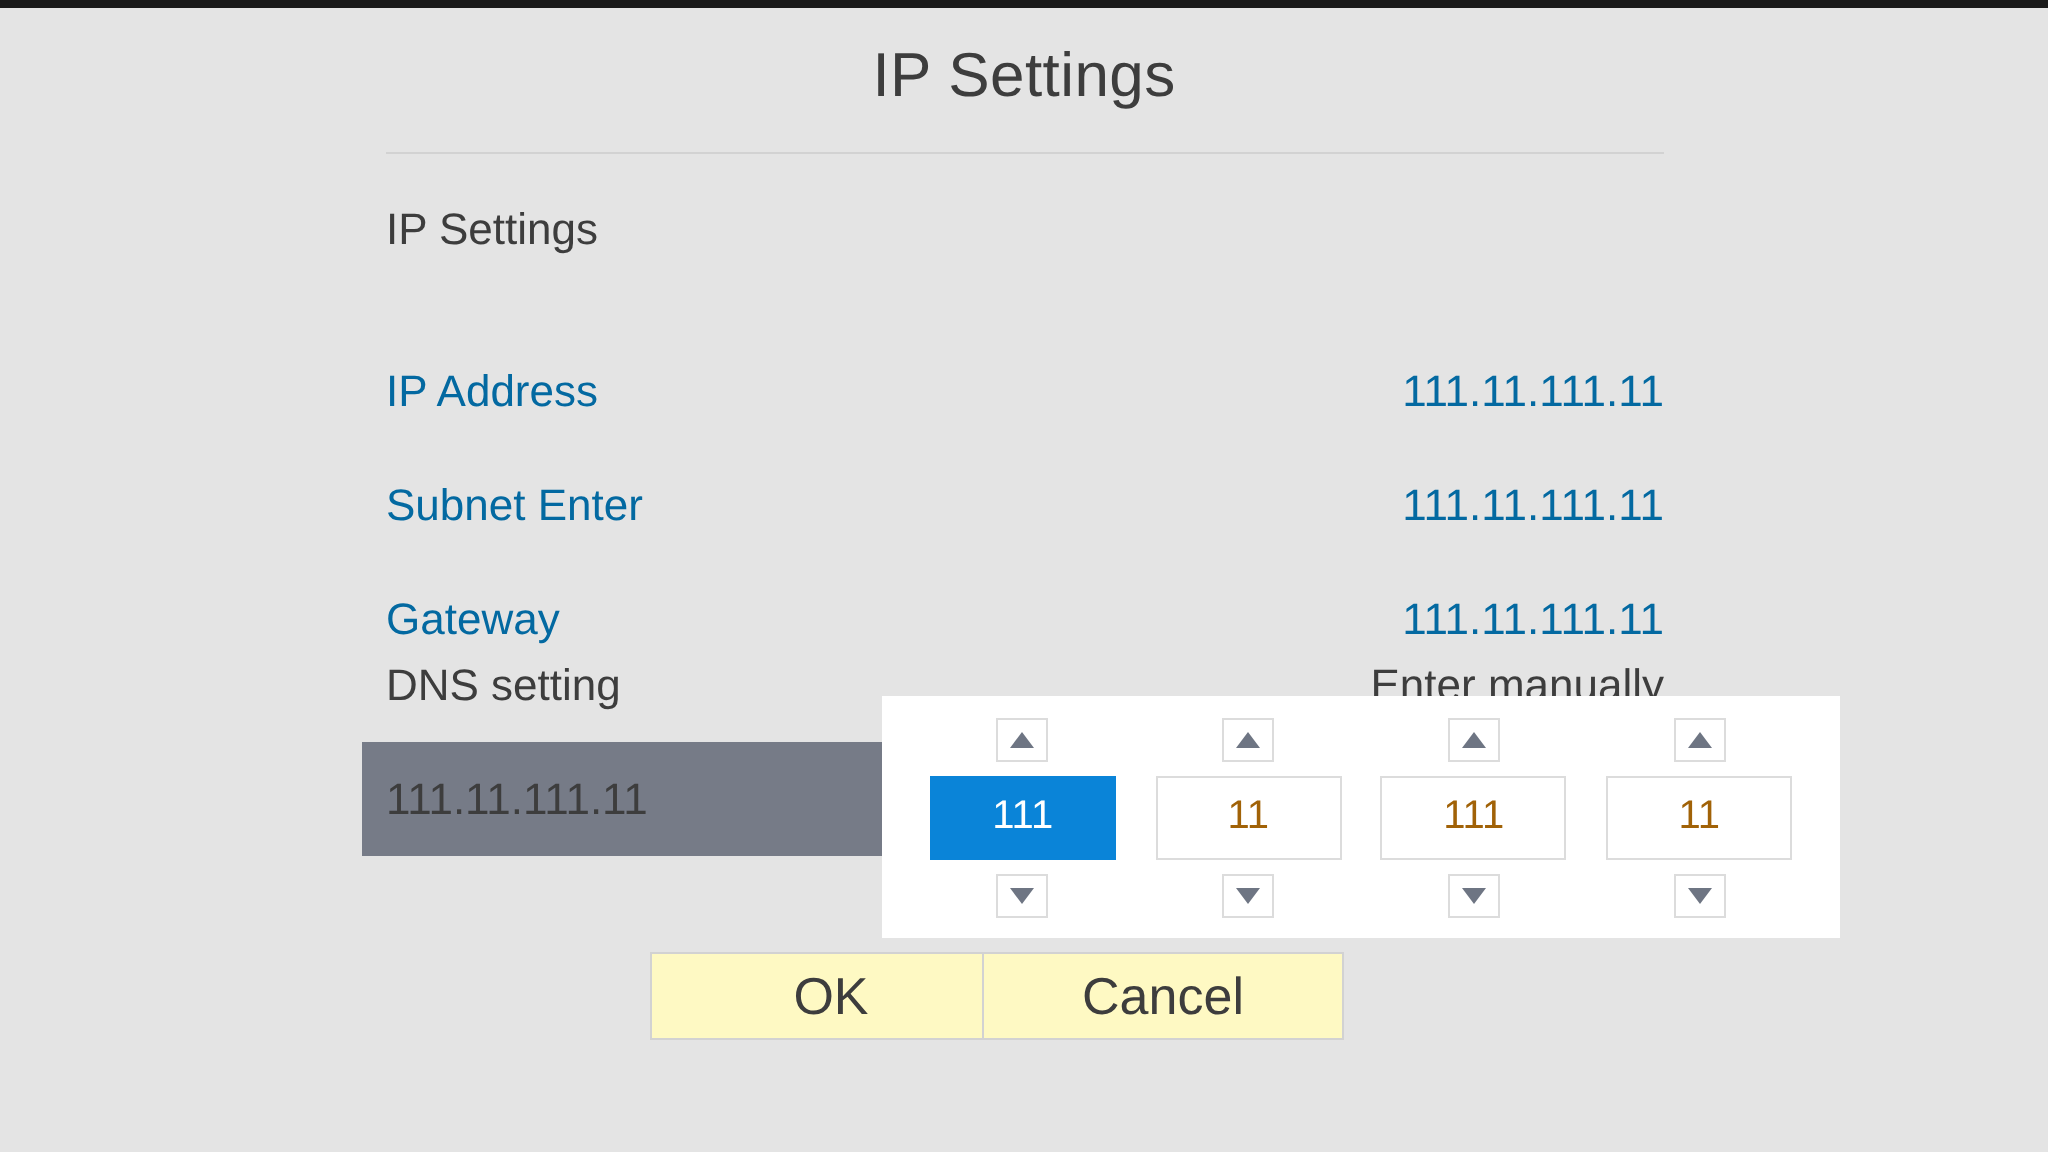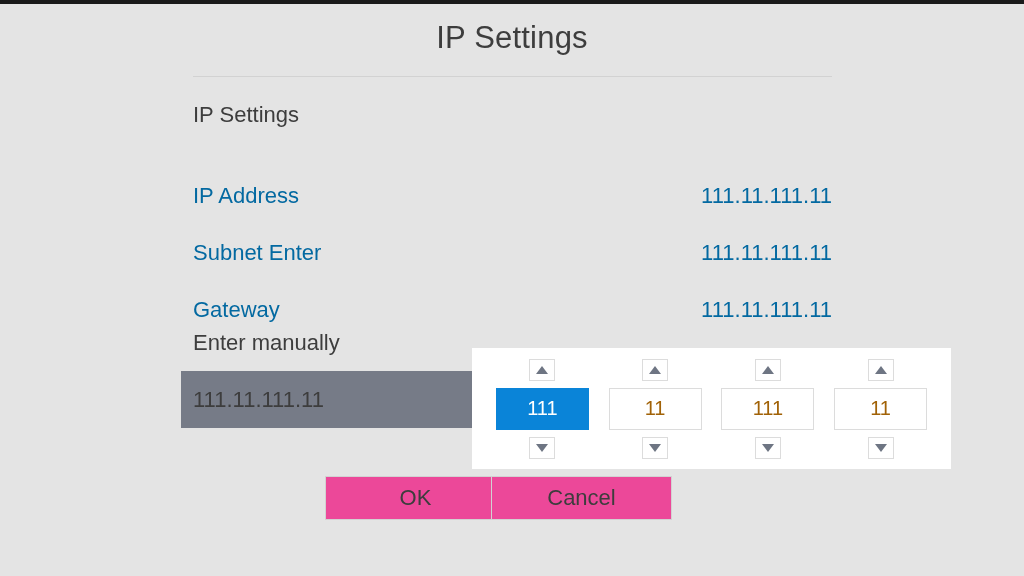--- a/index.html
+++ b/index.html
@@ -84,21 +84,21 @@
   .row-r6 .row-label {
     color: #d9a526;
   }
   .row-r6 .row-value {
     color: #3d3d3d;
   }
 
   
   .octet-popup {
     position: absolute;
-    left: 472px;
+    left: 441px;
     top: 348px;
     width: 479px;
     height: 121px;
     background: #ffffff;
     display: flex;
     align-items: center;
     justify-content: space-around;
     padding: 0 14px;
     box-sizing: border-box;
   }
@@ -147,23 +147,23 @@
     background: #0a84d8;
     border-color: #0a84d8;
     color: #ffffff;
   }
 
   
   .btn {
     position: absolute;
     height: 44px;
     border: 1px solid #d2d2d2;
-    background: #ec4899;
-    color: #3d3d3d;
-    font-size: 22px;
+    background: #fef9c3;
+    color: #3d3d3d;
+    font-size: 26px;
     display: flex;
     align-items: center;
     justify-content: center;
     box-sizing: border-box;
   }
   .btn-ok {
     left: 325px;
     top: 476px;
     width: 181px;
   }
@@ -198,20 +198,21 @@
     <span class="row-label">Subnet Enter</span>
     <span class="row-value">111.11.111.11</span>
   </div>
 
   <div class="row row-r4 disabled">
     <span class="row-label">Gateway</span>
     <span class="row-value">111.11.111.11</span>
   </div>
 
   <div class="row row-r5">
+    <span class="row-label">DNS setting</span>
     <span class="row-value">Enter manually</span>
   </div>
 
   <div class="row row-r6">
     <span class="row-value">111.11.111.11</span>
   </div>
 
   <div class="octet-popup">
 
     <div class="octet">

